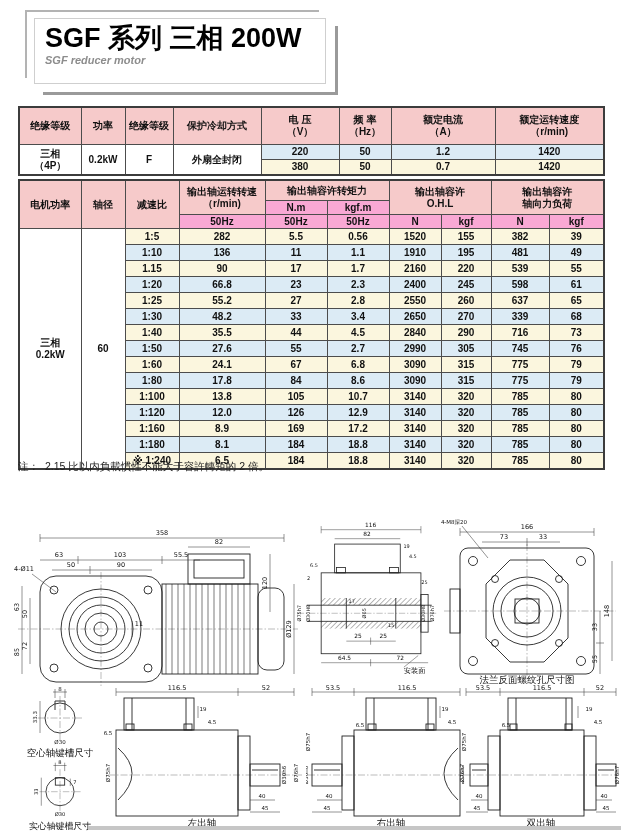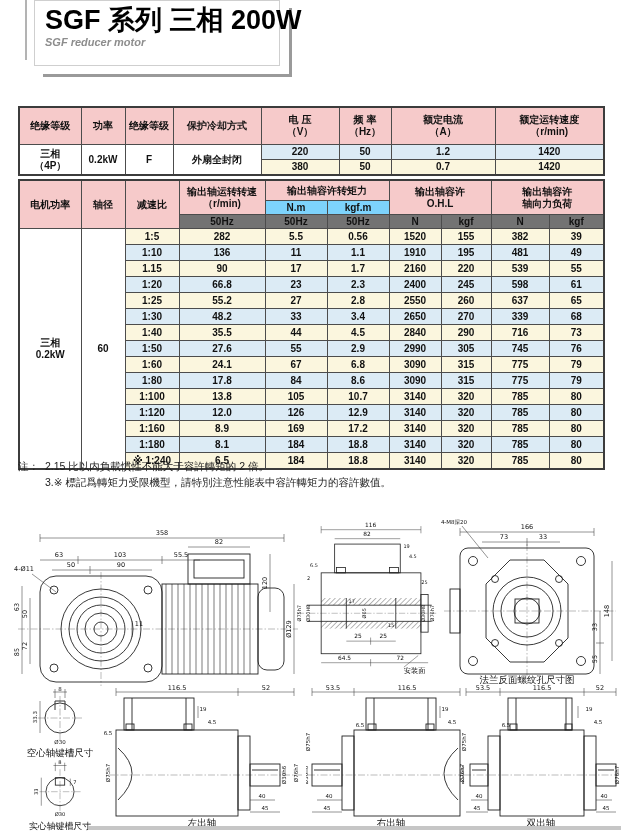--- a/index.html
+++ b/index.html
@@ -1,45 +1,45 @@
 <!DOCTYPE html>
 <html><head>
 <meta charset="utf-8">
 <style>
   html,body{margin:0;padding:0;background:#fff}
   .page{position:relative;width:621px;height:831px;background:#fff;overflow:hidden;
         font-family:"Liberation Sans","DejaVu Sans",sans-serif;color:#111}
 
   
-  .title-block{position:absolute;top:0;left:34px;width:246px;height:66px}
+  .title-block{position:absolute;top:18px;left:34px;width:292px;height:66px}
   .tb-tl{position:absolute;left:-9px;top:-8px;width:100%;height:100%;
          border-top:2px solid #b3b3b3;border-left:2px solid #b3b3b3}
   .tb-br{position:absolute;left:9px;top:8px;width:100%;height:100%;
          border-bottom:3px solid #9a9a9a;border-right:3px solid #9a9a9a}
   .tb-box{position:absolute;inset:0;background:#fff;border:1px solid #cfcfcf;padding:4px 10px 0 10px}
   .tb-box h1{margin:0;font-size:27px;line-height:30px;font-weight:bold;letter-spacing:0;color:#000;white-space:nowrap}
   .tb-sub{font-size:11px;font-weight:bold;font-style:italic;color:#8d8d8d;margin-top:1px}
 
   
   table{border-collapse:collapse;table-layout:fixed;position:absolute;left:18px;
         border:2px solid #3c3c3c;background:#fff}
   th,td{border:1px solid #4c4c4c;text-align:center;vertical-align:middle;padding:0;
         font-size:10px;font-weight:bold;line-height:1.2;overflow:hidden}
   .pre{white-space:pre-line}
   .hdr th{background:#f6caca}
-  .sub th{background:#737373}
+  .sub th{background:#f9a8d4}
   .rb td{background:#dcebf5}
   .ry td{background:#fbf6de}
   td.wc{background:#fff}
   .t1{top:106px;width:585px}
   .t1 .hdr th{height:36px}
   .t1 td{height:14px}
   .t2{top:179px;width:585px}
   .t2 .hdr th{height:19px}
-  .t2 .hdr2 th{height:13px;background:#7dd3fc}
+  .t2 .hdr2 th{height:13px;background:#f9a8d4}
   .t2 .sub th{height:13px}
   .t2 td{height:15px}
 
   
   .notes{position:absolute;top:459px;left:18px;font-size:10.5px;line-height:15.5px;color:#222;display:flex}
   .notes .lbl{margin-right:6px}
 
   
   .drow{position:absolute;left:0;width:621px}
   .d1{top:512px;height:172px}
@@ -226,21 +226,21 @@
           <td>4.5</td>
           <td>2840</td>
           <td>290</td>
           <td>716</td>
           <td>73</td>
         </tr>
     <tr class="rb">
           <td>1:50</td>
           <td>27.6</td>
           <td>55</td>
-          <td>2.9</td>
+          <td>2.7</td>
           <td>2990</td>
           <td>305</td>
           <td>745</td>
           <td>76</td>
         </tr>
     <tr class="ry">
           <td>1:60</td>
           <td>24.1</td>
           <td>67</td>
           <td>6.8</td>
@@ -309,21 +309,20 @@
           <td>785</td>
           <td>80</td>
         </tr>
   </tbody>
     </table>
 
   <div class="notes">
     <div class="lbl">注：</div>
     <div>
       <div>2.15 比以内負載慣性不能大于容許轉矩的 2 倍。</div>
-      <div>3.※ 標記爲轉矩力受限機型，請特別注意性能表中容許轉矩力的容許數值。</div>
     </div>
   </div>
 
   <div class="drow d1">
 
     <div class="dwg" style="left:12px;top:14px">
       <svg width="288" height="162" viewBox="0 0 288 162">
         <g class="cl">
           <line x1="6" y1="103" x2="286" y2="103"></line>
             <line x1="89" y1="46" x2="89" y2="160"></line>

